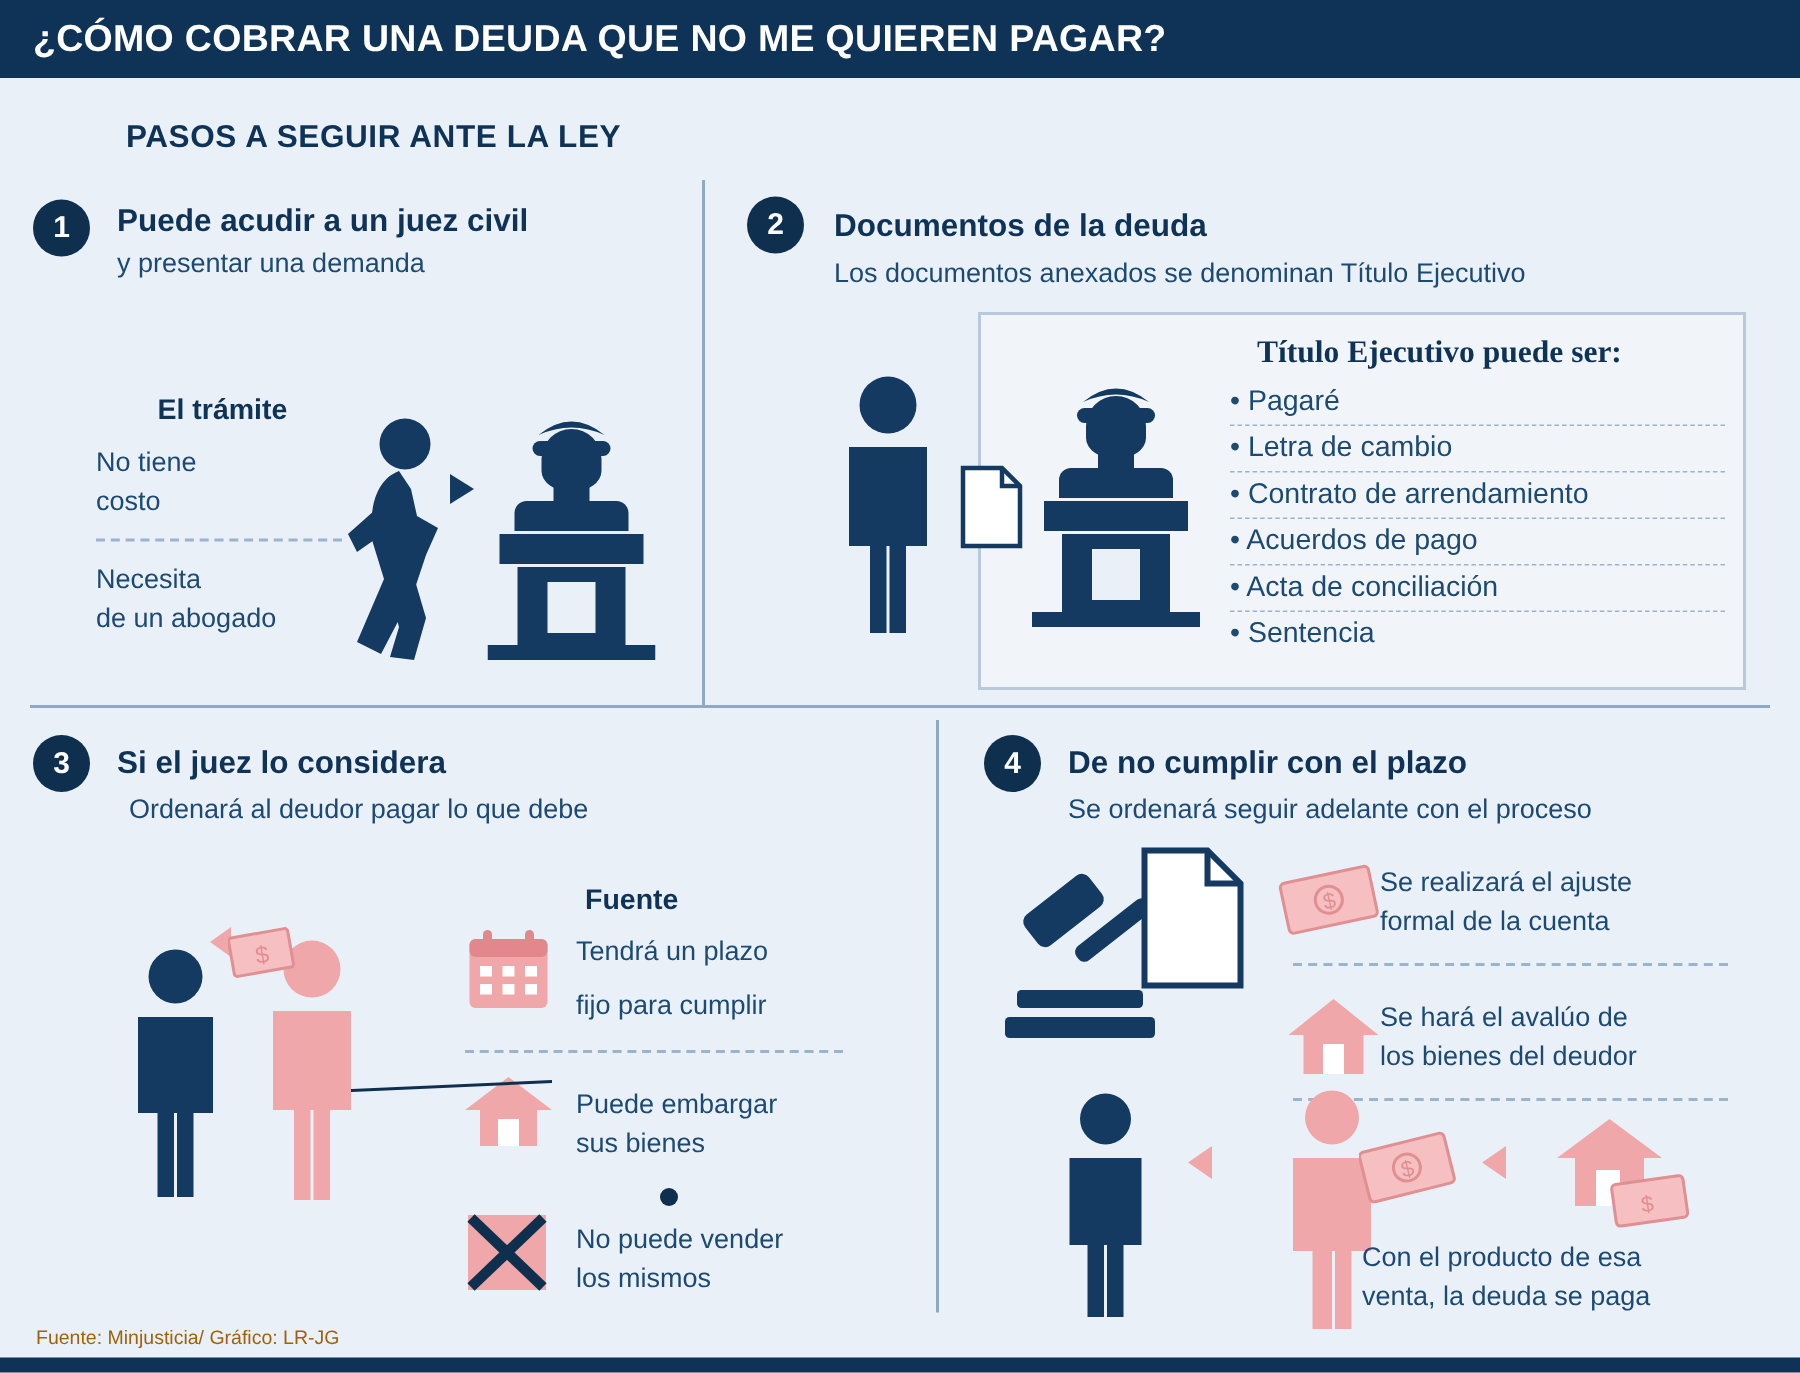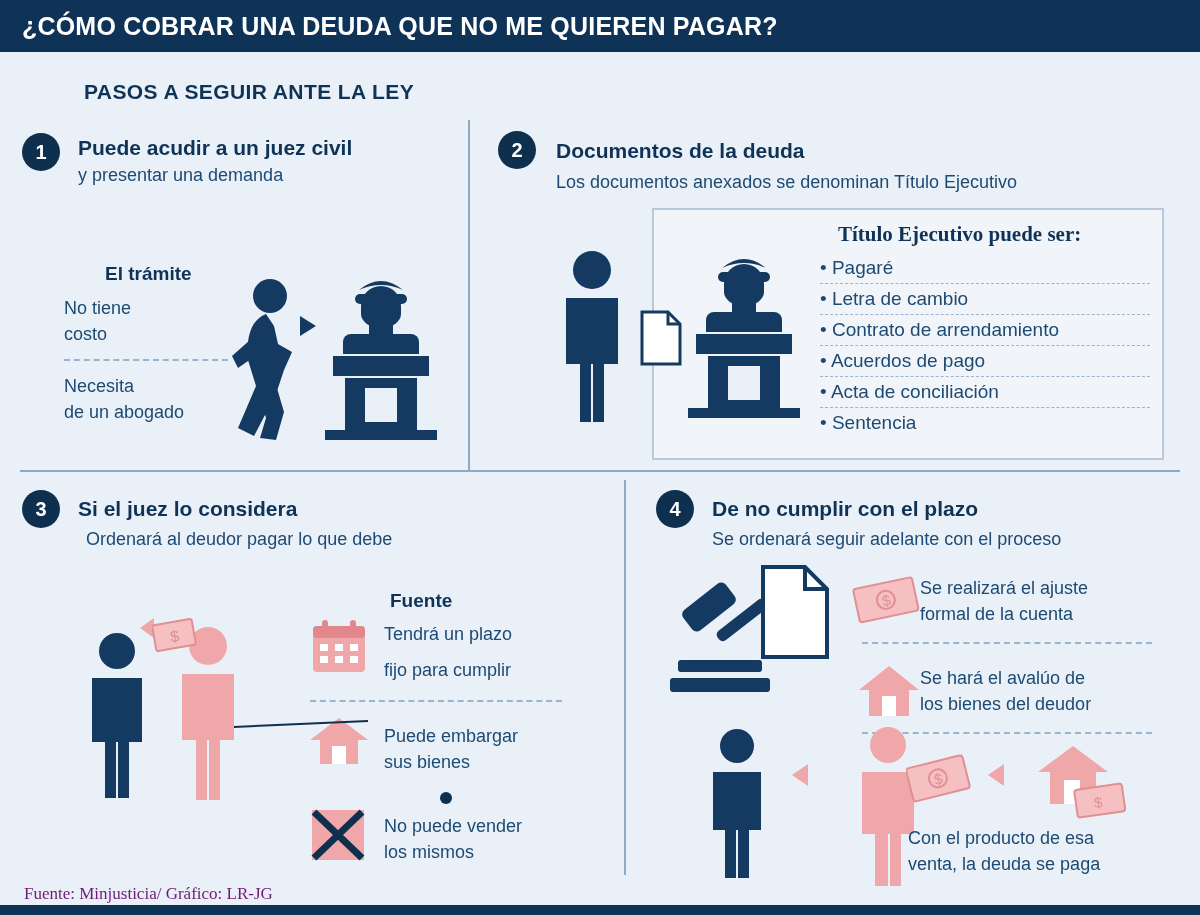--- a/index.html
+++ b/index.html
@@ -76,21 +76,21 @@
   .bullet{
     font-size:19px;color:#1d4a73;
     padding:1px 0 4px 0;
     border-bottom:1px dashed #9bb3cd;
     margin-bottom:3px;
   }
   .bullet:last-child{border-bottom:none;}
 
   .footer{
     position:absolute;left:24px;top:884px;
-    font-size:17px;color:#701a75;font-family:Liberation Serif, serif;
+    font-size:13px;color:#a16207;
   }
   .bottombar{
     position:absolute;left:0;top:905px;width:1200px;height:10px;background:#0f3356;
   }
 
   svg{display:block;}
   .abs{position:absolute;}
 </style>
 </head>
 <body>

